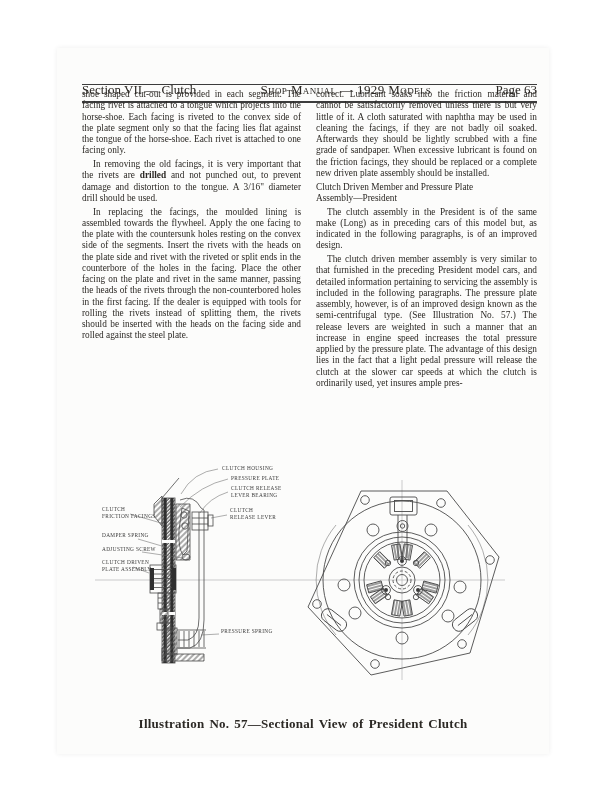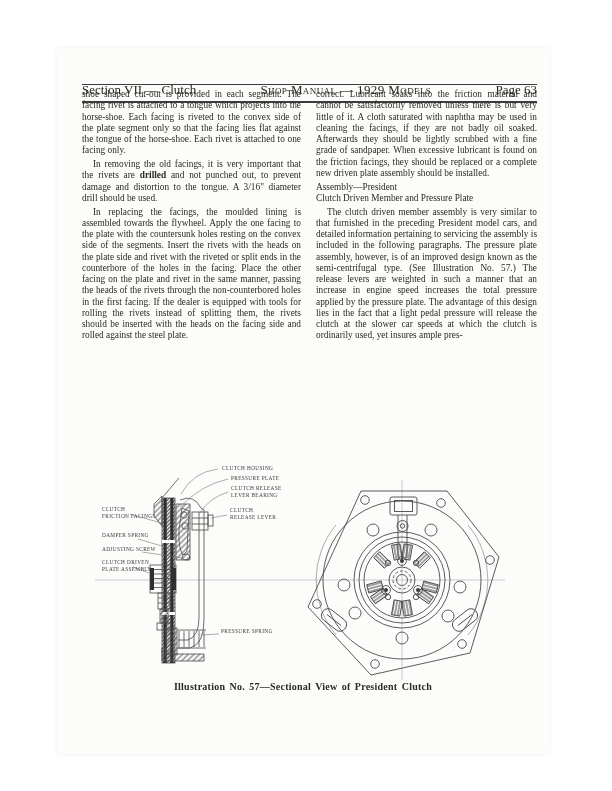--- a/index.html
+++ b/index.html
@@ -44,22 +44,22 @@
   .lbl-housing { left:144px; top:13px; }
   .lbl-pressure-plate { left:153px; top:23px; }
   .lbl-lever-bearing { left:153px; top:33px; }
   .lbl-release-lever { left:152px; top:55px; }
   .lbl-friction { left:24px; top:54px; }
   .lbl-damper { left:24px; top:80px; }
   .lbl-screw { left:24px; top:94px; }
   .lbl-driven { left:24px; top:107px; }
   .lbl-spring { left:143px; top:176px; }
   .caption {
-    position:absolute; left:57px; top:681px; width:492px;
-    text-align:center; font-weight:bold; font-size:10px;
+    position:absolute; left:57px; top:716px; width:492px;
+    text-align:center; font-weight:bold; font-size:13px;
     letter-spacing:0.25px; word-spacing:1.5px; color:#2c2925;
   }
 </style>
 </head>
 <body>
 
 <div class="page"></div>
 
 <div class="rule rule-top"></div>
 <div class="hdr-row">
@@ -72,23 +72,24 @@
 <div class="col col-left">
   <p class="cont">shoe shaped cut-out is provided in each segment. The facing rivet is attached to a tongue which projects into the horse-shoe. Each facing is riveted to the convex side of the plate segment only so that the facing lies flat against the tongue of the horse-shoe. Each rivet is attached to one facing only.</p>
   <p><span>In removing the old facings, it is very important that the rivets are </span><b>drilled</b><span> and not punched out, to prevent damage and distortion to the tongue. A 3/16" diameter drill should be used.</span></p>
   <p>In replacing the facings, the moulded lining is assembled towards the flywheel. Apply the one facing to the plate with the countersunk holes resting on the convex side of the segments. Insert the rivets with the heads on the plate side and rivet with the riveted or split ends in the counterbore of the holes in the facing. Place the other facing on the plate and rivet in the same manner, passing the heads of the rivets through the non-counterbored holes in the first facing. If the dealer is equipped with tools for rolling the rivets instead of splitting them, the rivets should be inserted with the heads on the facing side and rolled against the steel plate.</p>
 </div>
 
 <div class="col col-right">
   <p class="cont">correct. Lubricant soaks into the friction material and cannot be satisfactorily removed unless there is but very little of it. A cloth saturated with naphtha may be used in cleaning the facings, if they are not badly oil soaked. Afterwards they should be lightly scrubbed with a fine grade of sandpaper. When excessive lubricant is found on the friction facings, they should be replaced or a complete new driven plate assembly should be installed.</p>
   <p class="subhead">
     </p>
+    <div>Clutch Driven Member and Pressure Plate</div>
     <div>Assembly—President</div>
-    <div>Clutch Driven Member and Pressure Plate</div>
   <p></p>
+  <p>The clutch assembly in the President is of the same make (Long) as in preceding cars of this model but, as indicated in the following paragraphs, is of an improved design.</p>
   <p>The clutch driven member assembly is very similar to that furnished in the preceding President model cars, and detailed information pertaining to servicing the assembly is included in the following paragraphs. The pressure plate assembly, however, is of an improved design known as the semi-centrifugal type. (See Illustration No. 57.) The release levers are weighted in such a manner that an increase in engine speed increases the total pressure applied by the pressure plate. The advantage of this design lies in the fact that a light pedal pressure will release the clutch at the slower car speeds at which the clutch is ordinarily used, yet insures ample pres-</p>
 </div>
 
 <div class="fig">
   <svg width="470" height="245" viewBox="0 0 470 245">
     <defs>
       <pattern id="hA" patternUnits="userSpaceOnUse" width="4" height="4" patternTransform="rotate(45)">
         <line x1="1" y1="0" x2="1" y2="4" stroke="#5a5a5a" stroke-width="1"></line>
       </pattern>
       <pattern id="hB" patternUnits="userSpaceOnUse" width="2.6" height="2.6" patternTransform="rotate(45)">

